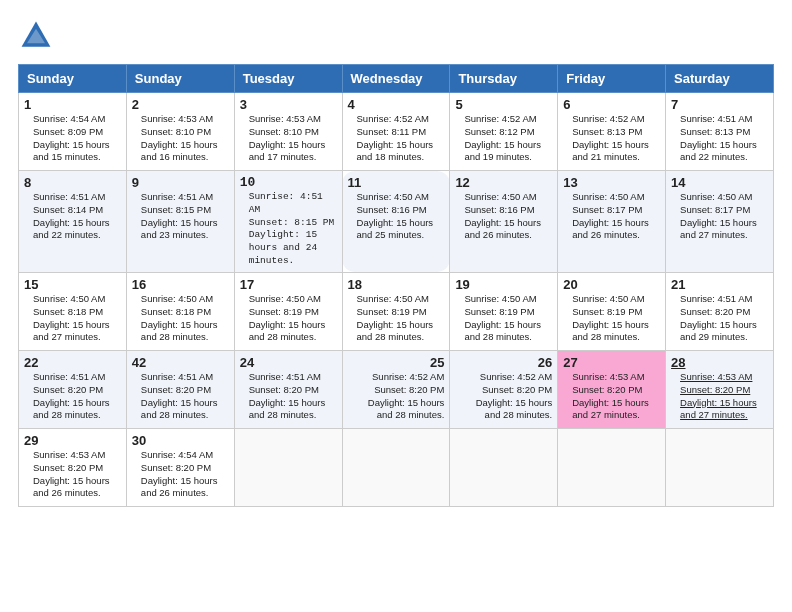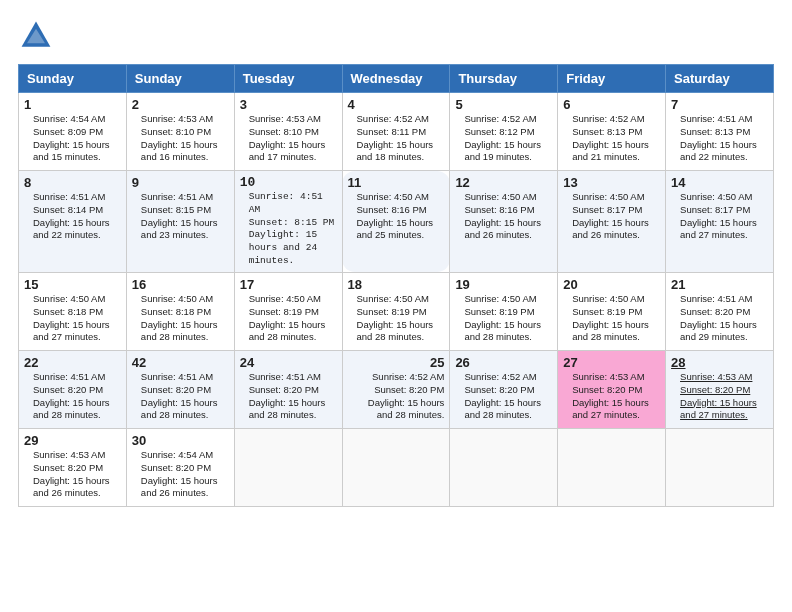--- a/index.html
+++ b/index.html
@@ -286,21 +286,21 @@
             <div class="day-info" style="white-space: pre-line;">Sunrise: 4:51 AM
 Sunset: 8:20 PM
 Daylight: 15 hours and 28 minutes.</div>
           </td>
           <td style="background: rgb(240, 244, 250); text-align: right;">
             <span class="day-num">25</span>
             <div class="day-info" style="white-space: pre-line;">Sunrise: 4:52 AM
 Sunset: 8:20 PM
 Daylight: 15 hours and 28 minutes.</div>
           </td>
-          <td style="background: rgb(240, 244, 250);">
+          <td style="background: rgb(240, 244, 250); text-align: right;">
             <span class="day-num">26</span>
             <div class="day-info" style="white-space: pre-line;">Sunrise: 4:52 AM
 Sunset: 8:20 PM
 Daylight: 15 hours and 28 minutes.</div>
           </td>
           <td style="background: #f9a8d4;">
             <span class="day-num">27</span>
             <div class="day-info" style="white-space: pre-line;">Sunrise: 4:53 AM
 Sunset: 8:20 PM
 Daylight: 15 hours and 27 minutes.</div>

